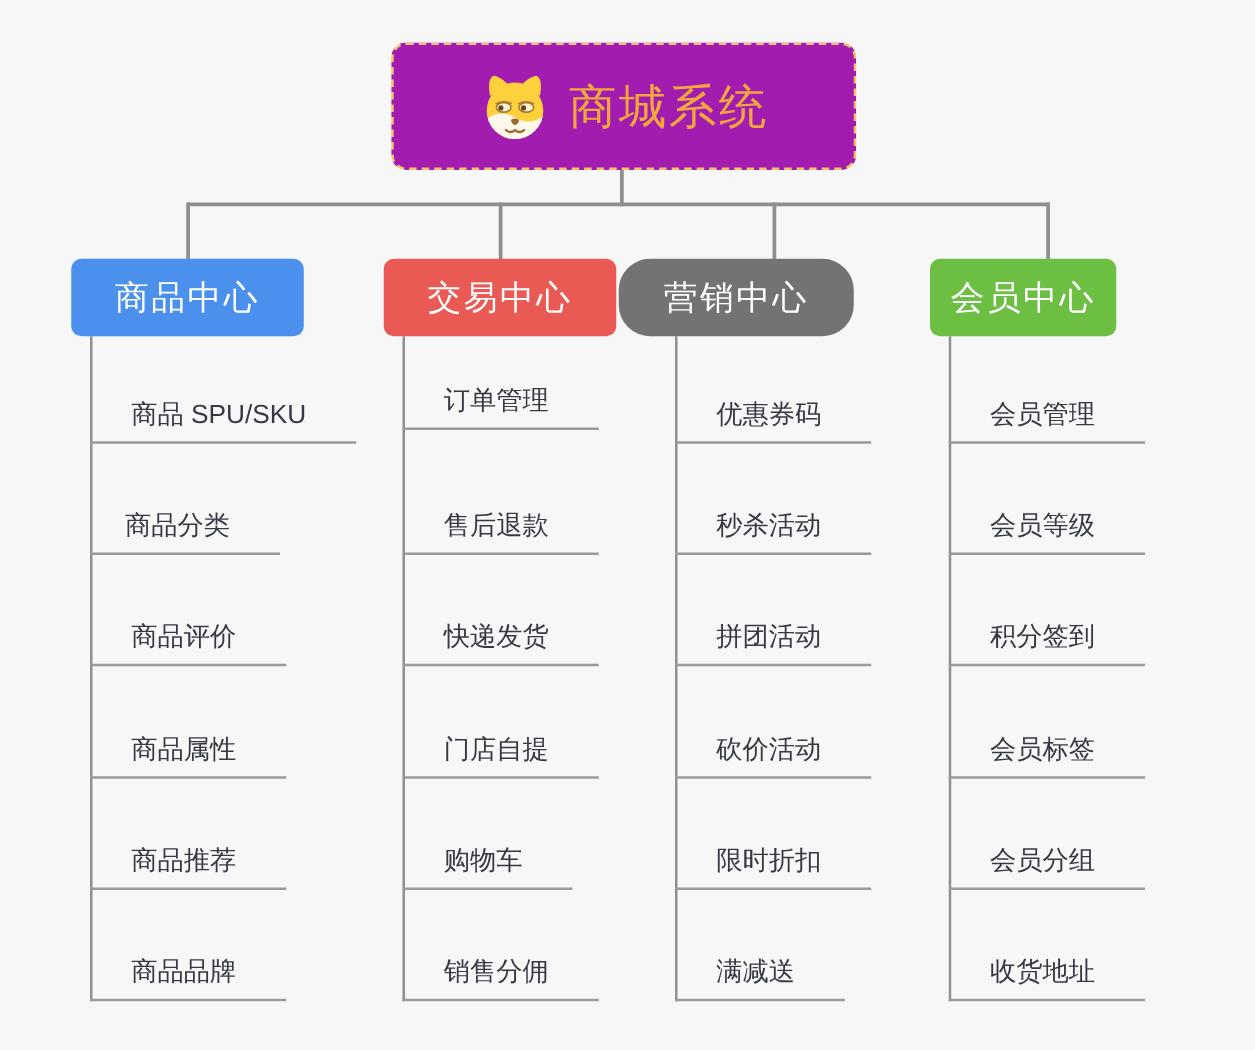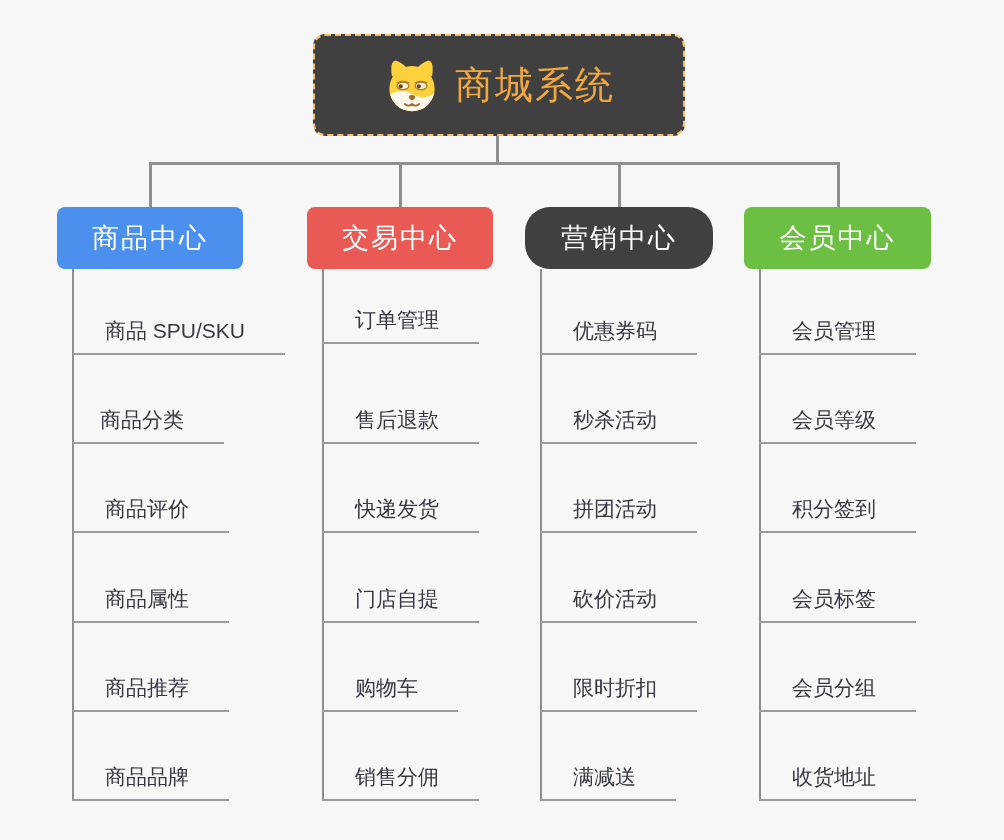--- a/index.html
+++ b/index.html
@@ -3,21 +3,21 @@
 <meta charset="utf-8">
 <style>
   html,body{margin:0;padding:0;background:#f7f7f8;}
   .canvas{
     position:relative;width:1004px;height:840px;background:#f7f7f8;
     font-family:"Liberation Sans","DejaVu Sans",sans-serif;overflow:hidden;
   }
   .line{position:absolute;}
   .root-node{
     position:absolute;left:313px;top:34px;width:372px;height:102px;
-    background:#404040;border:2px dashed #f4c16d;border-radius:12px;
+    background:#a21caf;border:2px dashed #f4c16d;border-radius:12px;
     box-sizing:border-box;display:flex;align-items:center;justify-content:center;gap:14px;
   }
   .root-title{font-size:38px;letter-spacing:2px;font-weight:500;}
   .branch-box{
     position:absolute;top:207px;height:62px;border-radius:8px;
     display:flex;align-items:center;justify-content:center;
     color:#ffffff;font-size:27px;letter-spacing:2px;
   }
   .child-item{
     position:absolute;box-sizing:border-box;height:42px;
@@ -101,42 +101,42 @@
       </div>
       <div class="child-item" style="left: 322px; top: 581px; border-bottom: 2px solid rgb(155, 155, 155); color: rgb(52, 57, 66);">
         <span>门店自提</span>
       </div>
       <div class="child-item" style="left: 322px; top: 670px; border-bottom: 2px solid rgb(155, 155, 155); color: rgb(52, 57, 66);">
         <span>购物车</span>
       </div>
       <div class="child-item" style="left: 322px; top: 759px; border-bottom: 2px solid rgb(155, 155, 155); color: rgb(52, 57, 66);">
         <span>销售分佣</span>
       </div>
-      <div class="branch-box" style="left: 525px; width: 188px; background: #404040; border-radius: 25px;">
+      <div class="branch-box" style="left: 495px; width: 188px; background: #737373; border-radius: 25px;">
         <span>营销中心</span>
       </div>
       <div class="child-item" style="left: 540px; top: 313px; border-bottom: 2px solid rgb(155, 155, 155); color: rgb(52, 57, 66);">
         <span>优惠券码</span>
       </div>
       <div class="child-item" style="left: 540px; top: 402px; border-bottom: 2px solid rgb(155, 155, 155); color: rgb(52, 57, 66);">
         <span>秒杀活动</span>
       </div>
       <div class="child-item" style="left: 540px; top: 491px; border-bottom: 2px solid rgb(155, 155, 155); color: rgb(52, 57, 66);">
         <span>拼团活动</span>
       </div>
       <div class="child-item" style="left: 540px; top: 581px; border-bottom: 2px solid rgb(155, 155, 155); color: rgb(52, 57, 66);">
         <span>砍价活动</span>
       </div>
       <div class="child-item" style="left: 540px; top: 670px; border-bottom: 2px solid rgb(155, 155, 155); color: rgb(52, 57, 66);">
         <span>限时折扣</span>
       </div>
       <div class="child-item" style="left: 540px; top: 759px; border-bottom: 2px solid rgb(155, 155, 155); color: rgb(52, 57, 66);">
         <span>满减送</span>
       </div>
-      <div class="branch-box" style="left: 744px; width: 187px; background: rgb(109, 191, 67);">
+      <div class="branch-box" style="left: 744px; width: 149px; background: rgb(109, 191, 67);">
         <span>会员中心</span>
       </div>
       <div class="child-item" style="left: 759px; top: 313px; border-bottom: 2px solid rgb(155, 155, 155); color: rgb(52, 57, 66);">
         <span>会员管理</span>
       </div>
       <div class="child-item" style="left: 759px; top: 402px; border-bottom: 2px solid rgb(155, 155, 155); color: rgb(52, 57, 66);">
         <span>会员等级</span>
       </div>
       <div class="child-item" style="left: 759px; top: 491px; border-bottom: 2px solid rgb(155, 155, 155); color: rgb(52, 57, 66);">
         <span>积分签到</span>

